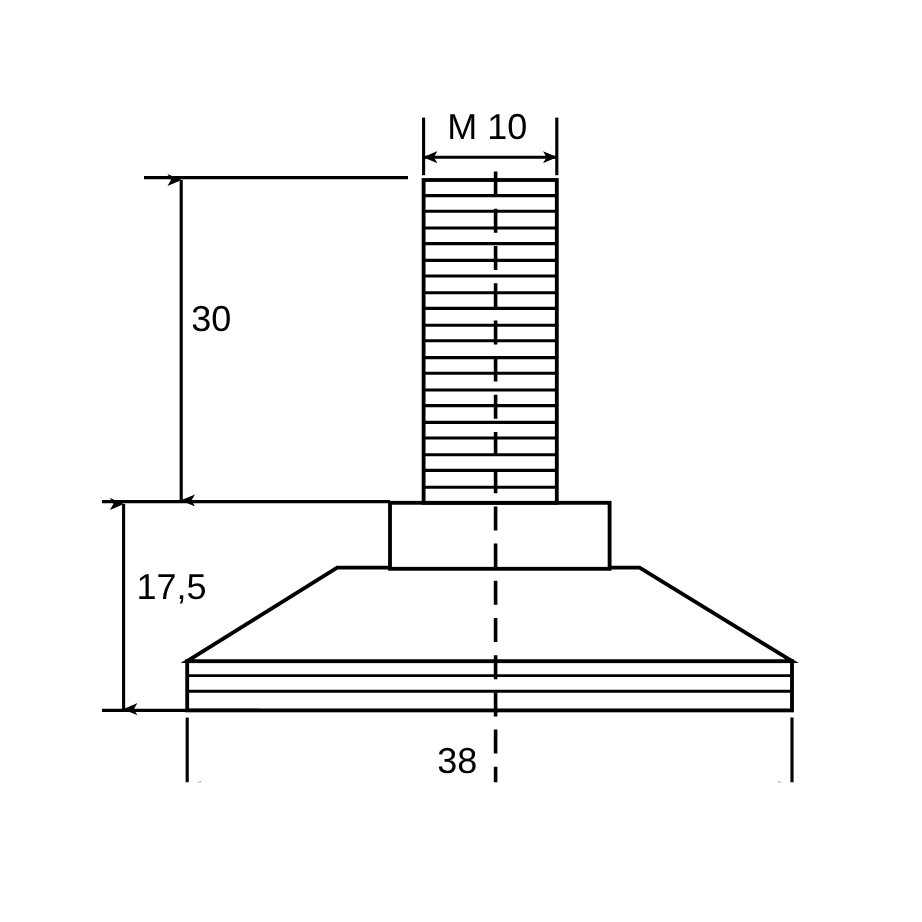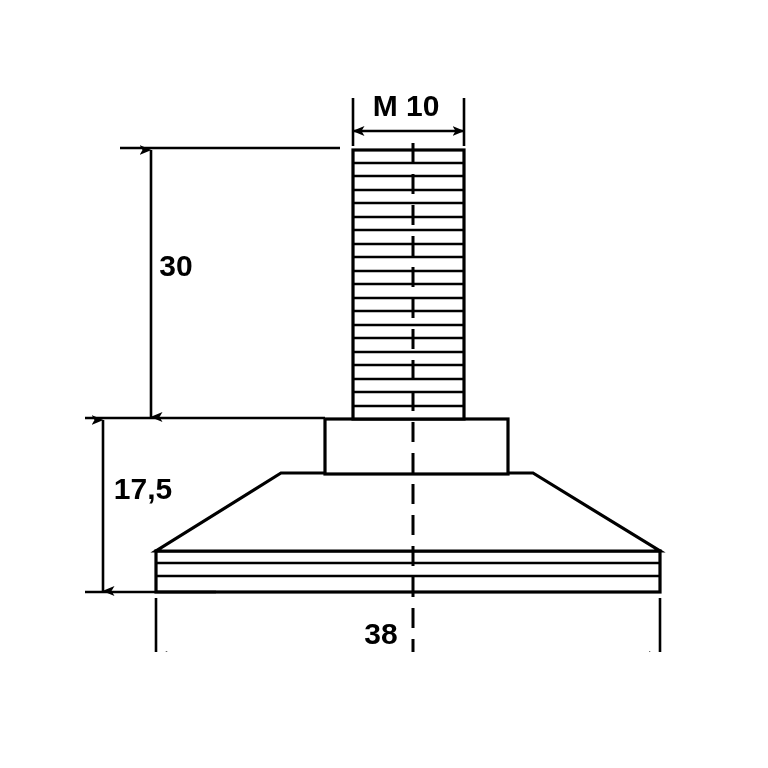--- a/index.html
+++ b/index.html
@@ -10,21 +10,20 @@
   }
   body {
     font-family: "Liberation Sans", sans-serif;
   }
   #drawing-root {
     position: relative;
     width: 768px;
     height: 652px;
     background: #ffffff;
     overflow: hidden;
-    font-weight: bold;
   }
   #drawing-svg {
     display: block;
     width: 768px;
     height: 768px;
   }
   .dim-text {
     font-family: "Liberation Sans", sans-serif;
     font-size: 30px;
     fill: #000000;

